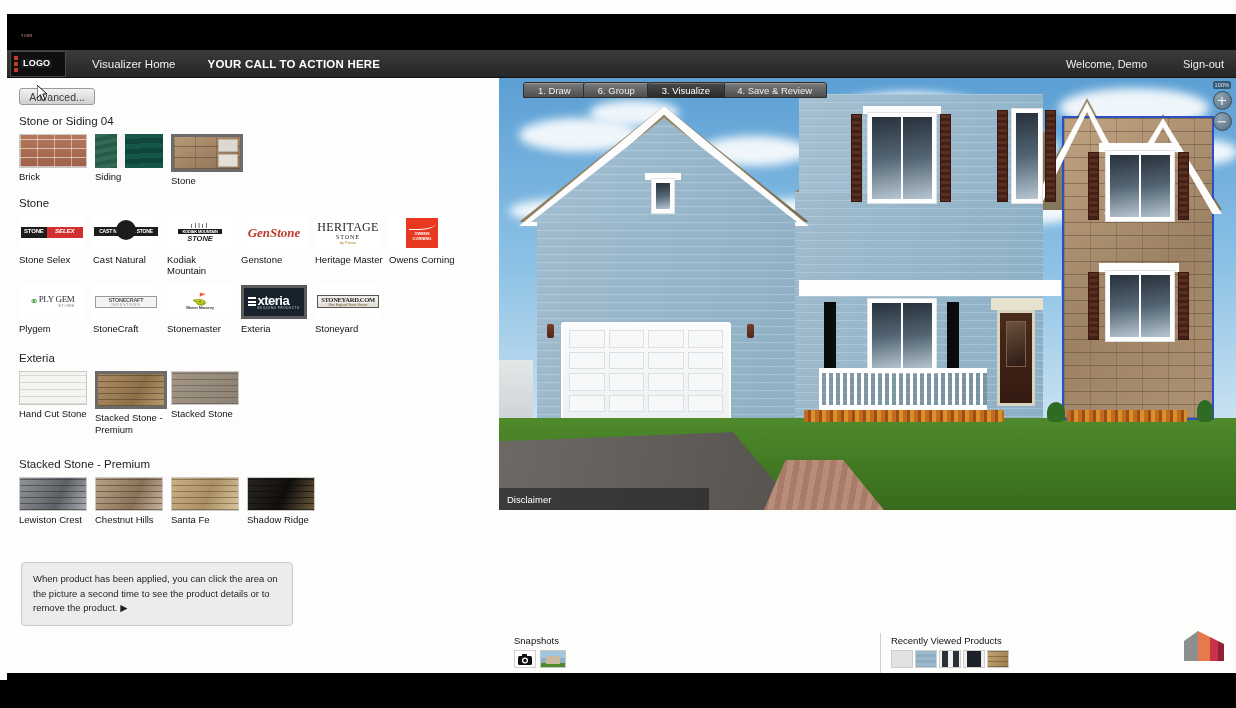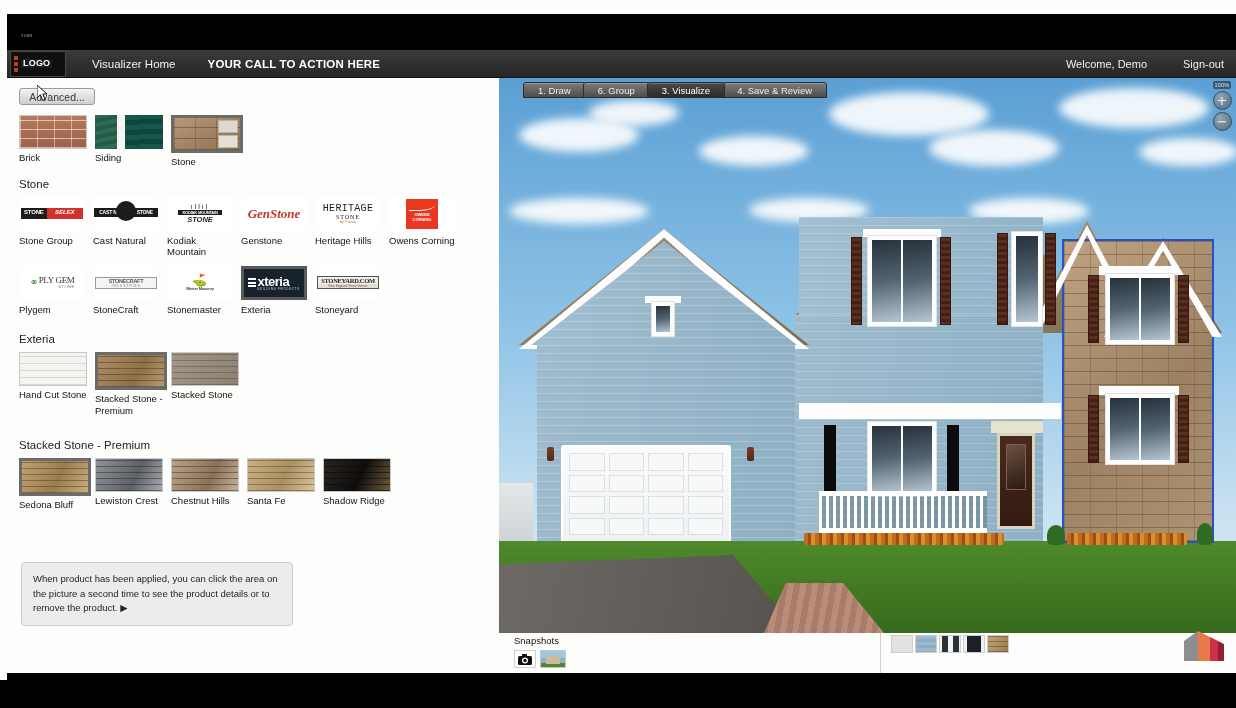--- a/index.html
+++ b/index.html
@@ -153,21 +153,21 @@
   
   .help-box {
     position: absolute; left: 14px; top: 484px; width: 272px;
     background: #ececec; border: 1px solid #cacaca; border-radius: 4px;
     padding: 9px 11px; font-size: 9.5px; line-height: 1.55; color: #1e1e1e;
   }
   .help-box p + p { margin-top: 10px; text-align: center; }
   
   .viz { width: 737px; position: relative; }
   .viz-stage {
-    position: absolute; left: 0; top: 0; width: 737px; height: 555px;
+    position: absolute; left: 0; top: 0; width: 737px; height: 432px;
     overflow: hidden;
   }
   
   .sky {
     position: absolute; inset: 0;
     background: linear-gradient(#5b9fd4 0%, #8fc3e6 45%, #c8e1f1 78%, #dceaf3 100%);
   }
   .cloud {
     position: absolute; background: #fff; border-radius: 50%;
     filter: blur(5px); opacity: .9;
@@ -432,20 +432,21 @@
     </div>
   </div>
 
   <div class="body-row">
 
     <div class="left-panel">
 
       <div class="adv-btn">Advanced...</div>
 
       <div class="group">
+        <div class="group-title">Stone or Siding 04</div>
         <div class="sw-row">
           <div class="sw">
             <div class="sw-img tx-brick"></div>
             <div class="sw-lbl">Brick</div>
           </div>
           <div class="sw">
             <div class="sw-img" style="display:flex;padding:0;border:none;width:68px;">
               <div style="width:22px;height:34px;" class="tx-siding-a"></div>
               <div style="width:8px;height:34px;background:#f4f4f2;"></div>
               <div style="width:38px;height:34px;" class="tx-siding-b"></div>
@@ -465,21 +466,21 @@
       <div class="group">
         <div class="group-title">Stone</div>
         <div class="sw-row" style="margin-bottom:8px;">
           <div class="brand">
             <div class="brand-img">
               <div style="display:flex;width:62px;height:11px;font-size:6px;font-weight:bold;">
                 <span style="background:#1c1c1c;color:#fff;padding:1px 3px;letter-spacing:-.2px;">STONE</span>
                 <span style="background:#d32f2f;color:#fff;padding:1px 3px;flex:1;text-align:center;font-style:italic;">SELEX</span>
               </div>
             </div>
-            <div class="brand-lbl">Stone Group</div>
+            <div class="brand-lbl">Stone Selex</div>
           </div>
           <div class="brand">
             <div class="brand-img">
               <div style="position:relative;width:64px;height:26px;">
                 <div style="position:absolute;left:0;top:7px;width:64px;height:9px;background:#1c1c1c;color:#fff;font-size:5px;font-weight:bold;text-align:center;line-height:9px;letter-spacing:-.2px;">CAST NATURAL STONE</div>
                 <div style="position:absolute;left:22px;top:0;width:20px;height:20px;border-radius:50%;background:#1c1c1c;"></div>
               </div>
             </div>
             <div class="brand-lbl">Cast Natural</div>
           </div>
@@ -495,26 +496,26 @@
           </div>
           <div class="brand">
             <div class="brand-img">
               <span style="font-family:'Liberation Serif',serif;font-style:italic;font-weight:bold;font-size:13px;color:#c0392b;">GenStone</span>
             </div>
             <div class="brand-lbl">Genstone</div>
           </div>
           <div class="brand">
             <div class="brand-img">
               <div style="text-align:center;line-height:1.1;">
-                <div style="font-family:Liberation Mono, monospace;font-size:10px;letter-spacing:.3px;color:#1c1c1c;">HERITAGE</div>
+                <div style="font-family:Liberation Serif, serif;font-size:12px;letter-spacing:.3px;color:#1c1c1c;">HERITAGE</div>
                 <div style="font-family:'Liberation Serif',serif;font-size:6px;letter-spacing:1px;color:#1c1c1c;">STONE</div>
                 <div style="font-size:4px;color:#b5892a;">by Provia</div>
               </div>
             </div>
-            <div class="brand-lbl">Heritage Hills</div>
+            <div class="brand-lbl">Heritage Master</div>
           </div>
           <div class="brand">
             <div class="brand-img">
               <div style="width:32px;height:30px;background:#e8381f;position:relative;">
                 <div style="position:absolute;left:3px;top:2px;right:3px;height:10px;border-bottom:1px solid #fff;border-radius:0 0 60% 0;"></div>
                 <div style="position:absolute;left:0;right:0;top:13px;text-align:center;color:#fff;font-size:4px;font-weight:bold;line-height:5px;">
                   <div>OWENS</div>
                   <div>CORNING</div>
                 </div>
               </div>
@@ -596,24 +597,20 @@
           <div class="sw">
             <div class="sw-img tx-stack"></div>
             <div class="sw-lbl">Stacked Stone</div>
           </div>
         </div>
       </div>
 
       <div class="group" style="margin-top:22px;">
         <div class="group-title">Stacked Stone - Premium</div>
         <div class="sw-row">
-          <div class="sw sel">
-            <div class="sw-img tx-sedona"></div>
-            <div class="sw-lbl">Sedona Bluff</div>
-          </div>
           <div class="sw">
             <div class="sw-img tx-lewiston"></div>
             <div class="sw-lbl">Lewiston Crest</div>
           </div>
           <div class="sw">
             <div class="sw-img tx-chestnut"></div>
             <div class="sw-lbl">Chestnut Hills</div>
           </div>
           <div class="sw">
             <div class="sw-img tx-santafe"></div>
@@ -784,38 +781,40 @@
           <div class="step active">3. Visualize</div>
           <div class="step">4. Save &amp; Review</div>
         </div>
 
         <div class="zoomctl">
           <div class="zoom-pct">100%</div>
           <div class="zoom-btn">+</div>
           <div class="zoom-btn">−</div>
         </div>
 
+        <div class="disclaimer">Disclaimer</div>
       </div>
 
       <div class="bottombar">
         <div class="snapshots">
           <div class="bb-title">Snapshots</div>
           <div class="snap-row">
             <div class="cam-btn">
               <svg width="14" height="11" viewBox="0 0 14 11" aria-hidden="true">
                 <rect x="0" y="2" width="14" height="9" rx="1.5" fill="#111"></rect>
                 <rect x="4" y="0" width="5" height="2" rx="0.6" fill="#111"></rect>
                 <circle cx="7" cy="6.5" r="3" fill="#fff"></circle>
                 <circle cx="7" cy="6.5" r="1.7" fill="#111"></circle>
               </svg>
             </div>
             <div class="snap-thumb"></div>
           </div>
         </div>
         <div class="recent">
+          <div class="bb-title">Recently Viewed Products</div>
           <div class="recent-row">
             <div class="rsw a"></div>
             <div class="rsw b"></div>
             <div class="rsw c"></div>
             <div class="rsw d"></div>
             <div class="rsw e"></div>
           </div>
         </div>
       </div>
     </div>

